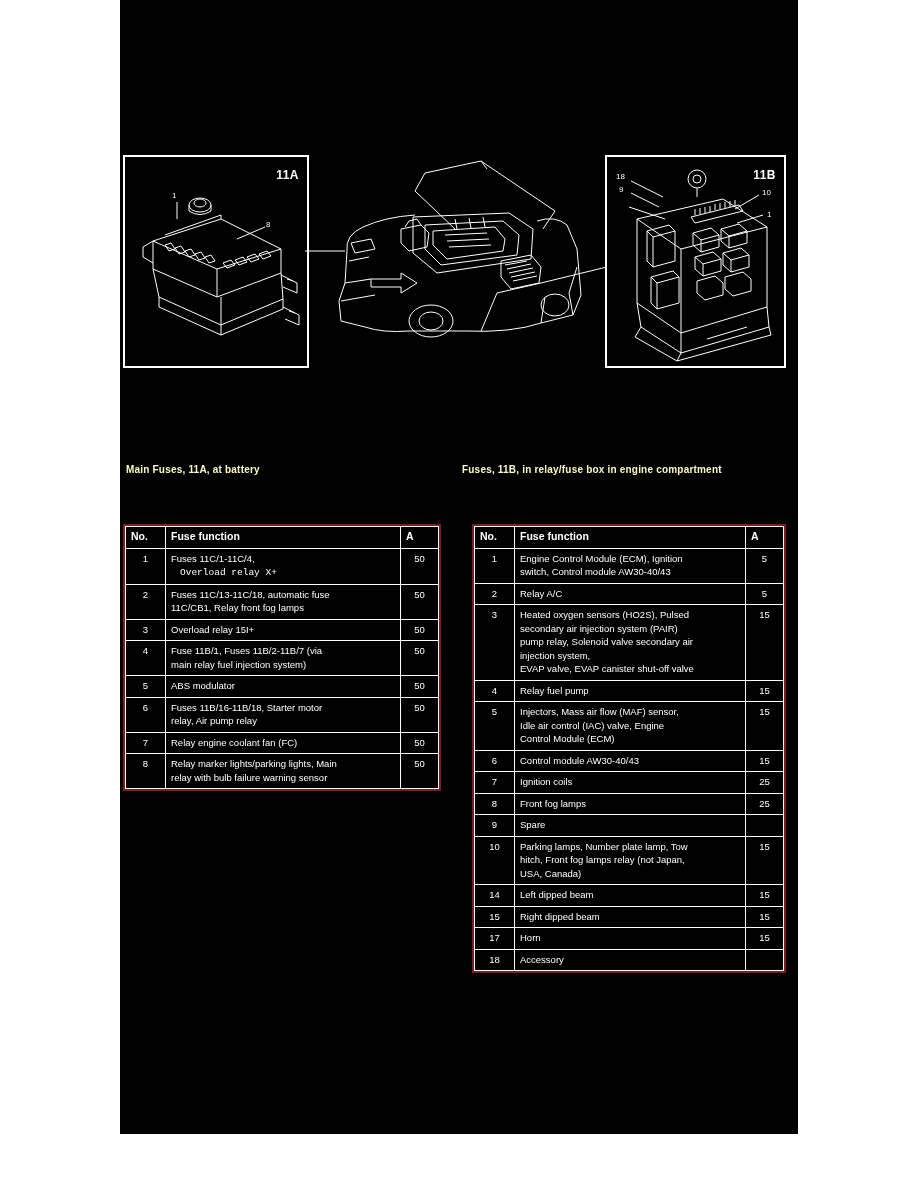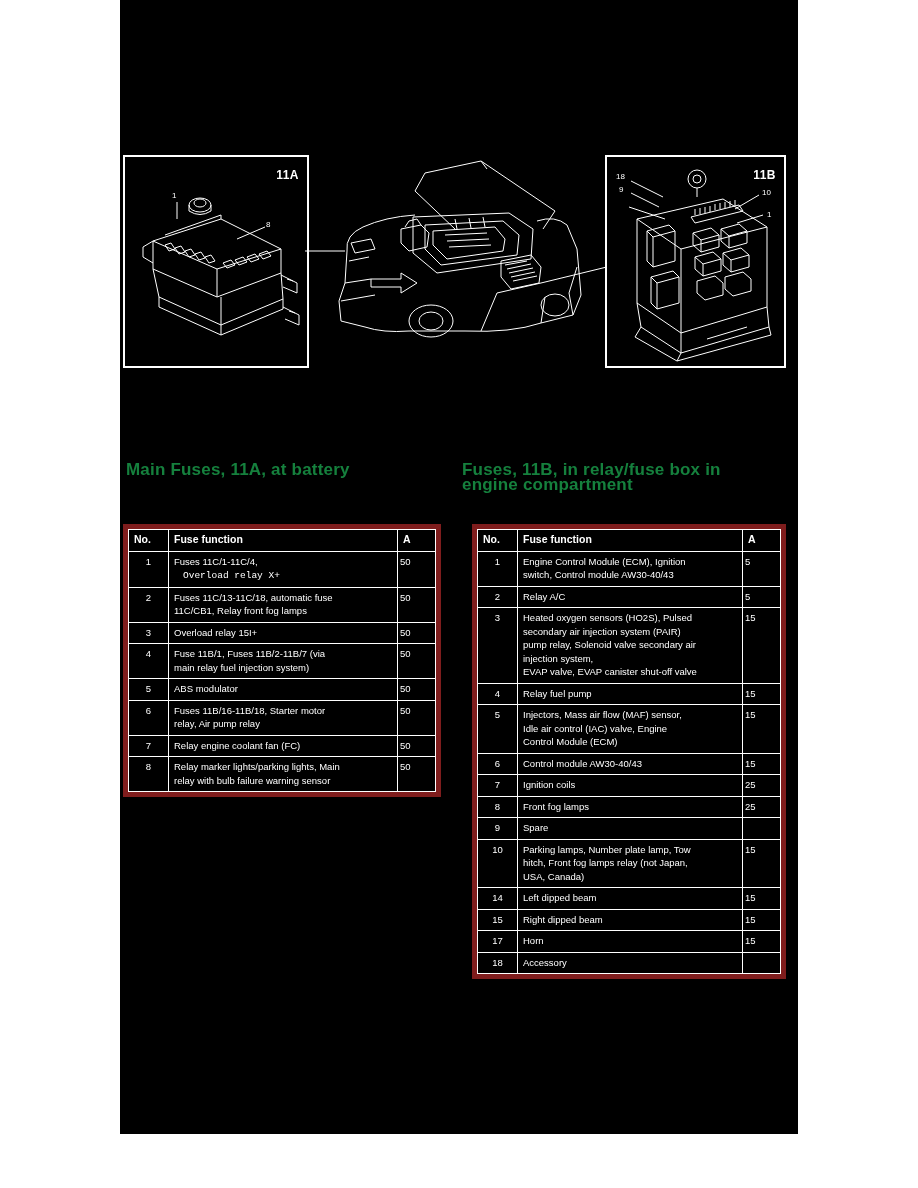--- a/index.html
+++ b/index.html
@@ -64,40 +64,40 @@
   .center-art {
     position: absolute;
     left: 185px;
     top: 0px;
     width: 310px;
     height: 213px;
   }
   
   .heading {
     position: absolute;
-    font-size: 17px;
+    font-size: 10px;
     font-weight: bold;
-    color: #15803d;
+    color: #fef9c3;
     line-height: 15px;
     letter-spacing: 0.2px;
   }
   #heading-a {
     left: 6px;
     top: 462px;
     width: 330px;
   }
   #heading-b {
     left: 342px;
     top: 462px;
     width: 310px;
   }
   
   .tbl-wrap {
     position: absolute;
-    border: 5px solid #7f1d1d;
+    border: 2px solid #7f1d1d;
     box-sizing: border-box;
   }
   #tbl-a-wrap { left: 3px; top: 524px; width: 318px; }
   #tbl-b-wrap { left: 352px; top: 524px; width: 314px; }
 
   table.fuse {
     border-collapse: collapse;
     width: 100%;
     color: #ffffff;
     font-size: 9.5px;
@@ -117,21 +117,21 @@
   }
   table.fuse .c-no {
     width: 32px;
     text-align: center;
     padding-left: 2px;
     padding-right: 2px;
   }
   table.fuse th.c-no { text-align: left; padding-left: 5px; }
   table.fuse .c-a {
     width: 30px;
-    text-align: left;
+    text-align: center;
     padding-left: 2px;
     padding-right: 2px;
   }
   table.fuse th.c-a { text-align: left; padding-left: 5px; }
   table.fuse .c-fn { }
   .indent { padding-left: 9px; display: inline-block; font-family: Liberation Mono, monospace; }
 </style>
 </head>
 <body>
 

